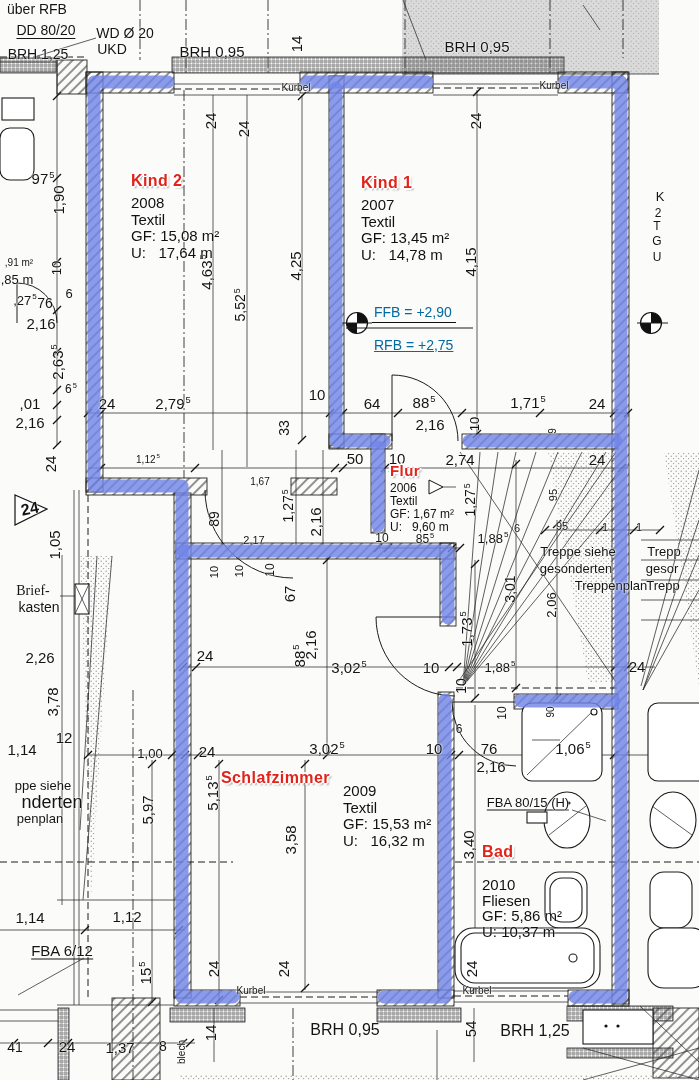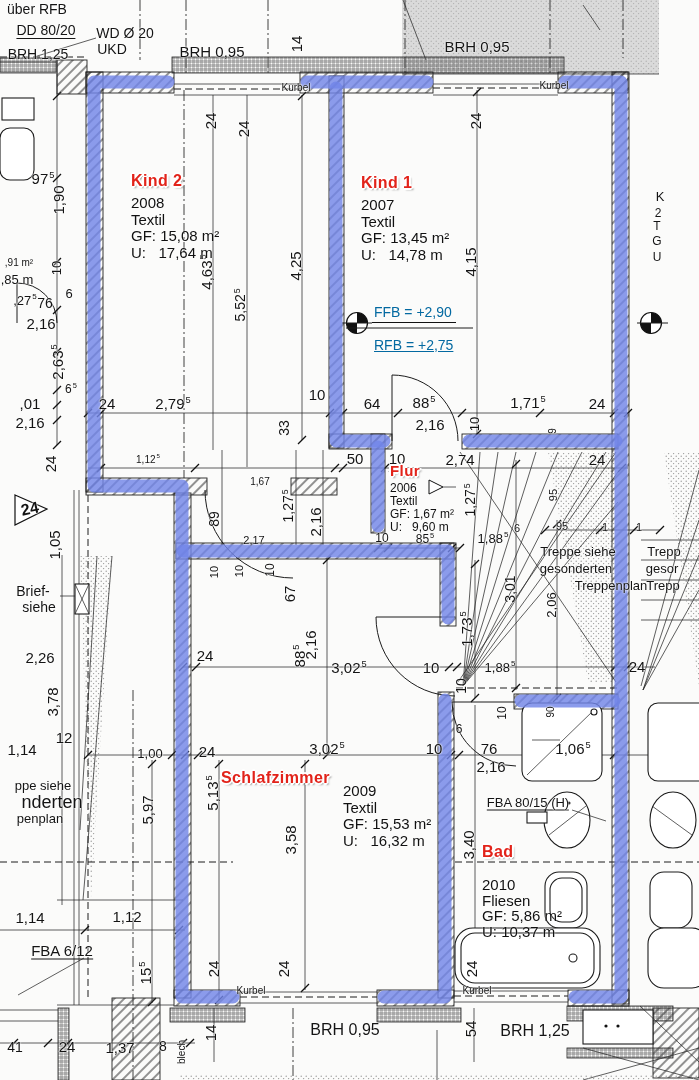--- a/index.html
+++ b/index.html
@@ -372,22 +372,22 @@
       <span class="dim" style="left: 470px; top: 1029px; font-size: 15px; transform: translate(-50%, -50%) rotate(-90deg);">54</span>
       <span class="note" style="left: 37px; top: 9px; font-size: 14px;">über RFB</span>
       <span class="note u" style="left: 46px; top: 31px; font-size: 14px;">DD 80/20</span>
       <span class="note" style="left: 38px; top: 54px; font-size: 14px;">BRH 1,25</span>
       <span class="note" style="left: 125px; top: 33px; font-size: 14px;">WD Ø 20</span>
       <span class="note" style="left: 112px; top: 49px; font-size: 14px;">UKD</span>
       <span class="note" style="left: 212px; top: 51px; font-size: 15px;">BRH 0,95</span>
       <span class="note" style="left: 477px; top: 46px; font-size: 15px;">BRH 0,95</span>
       <span class="note" style="left: 296px; top: 88px; font-size: 10px;">Kurbel</span>
       <span class="note" style="left: 554px; top: 86px; font-size: 10px;">Kurbel</span>
-      <span class="note" style="left: 33px; top: 591px; font-size: 14px;">Brief-</span>
-      <span class="note" style="left: 39px; top: 607px; font-size: 14px;">siehe</span>
+      <span class="note" style="left: 33px; top: 591px; font-size: 14px; font-family: Liberation Serif, serif;">Brief-</span>
+      <span class="note" style="left: 39px; top: 607px; font-size: 14px;">kasten</span>
       <span class="note" style="left: 578px; top: 551px; font-size: 13px;">Treppe siehe</span>
       <span class="note" style="left: 576px; top: 568px; font-size: 13px;">gesonderten</span>
       <span class="note" style="left: 577px; top: 585px; font-size: 13px; margin-left: 34px;">Treppenplan</span>
       <span class="note" style="left: 664px; top: 551px; font-size: 13px;">Trepp</span>
       <span class="note" style="left: 662px; top: 568px; font-size: 13px;">gesor</span>
       <span class="note" style="left: 663px; top: 585px; font-size: 13px;">Trepp</span>
       <span class="note" style="left: 43px; top: 785px; font-size: 13px;">ppe siehe</span>
       <span class="note" style="left: 52px; top: 802px; font-size: 18px;">nderten</span>
       <span class="note" style="left: 40px; top: 818px; font-size: 13px;">penplan</span>
       <span class="note u" style="left: 528px; top: 803px; font-size: 13px;">FBA 80/15 (H)</span>

